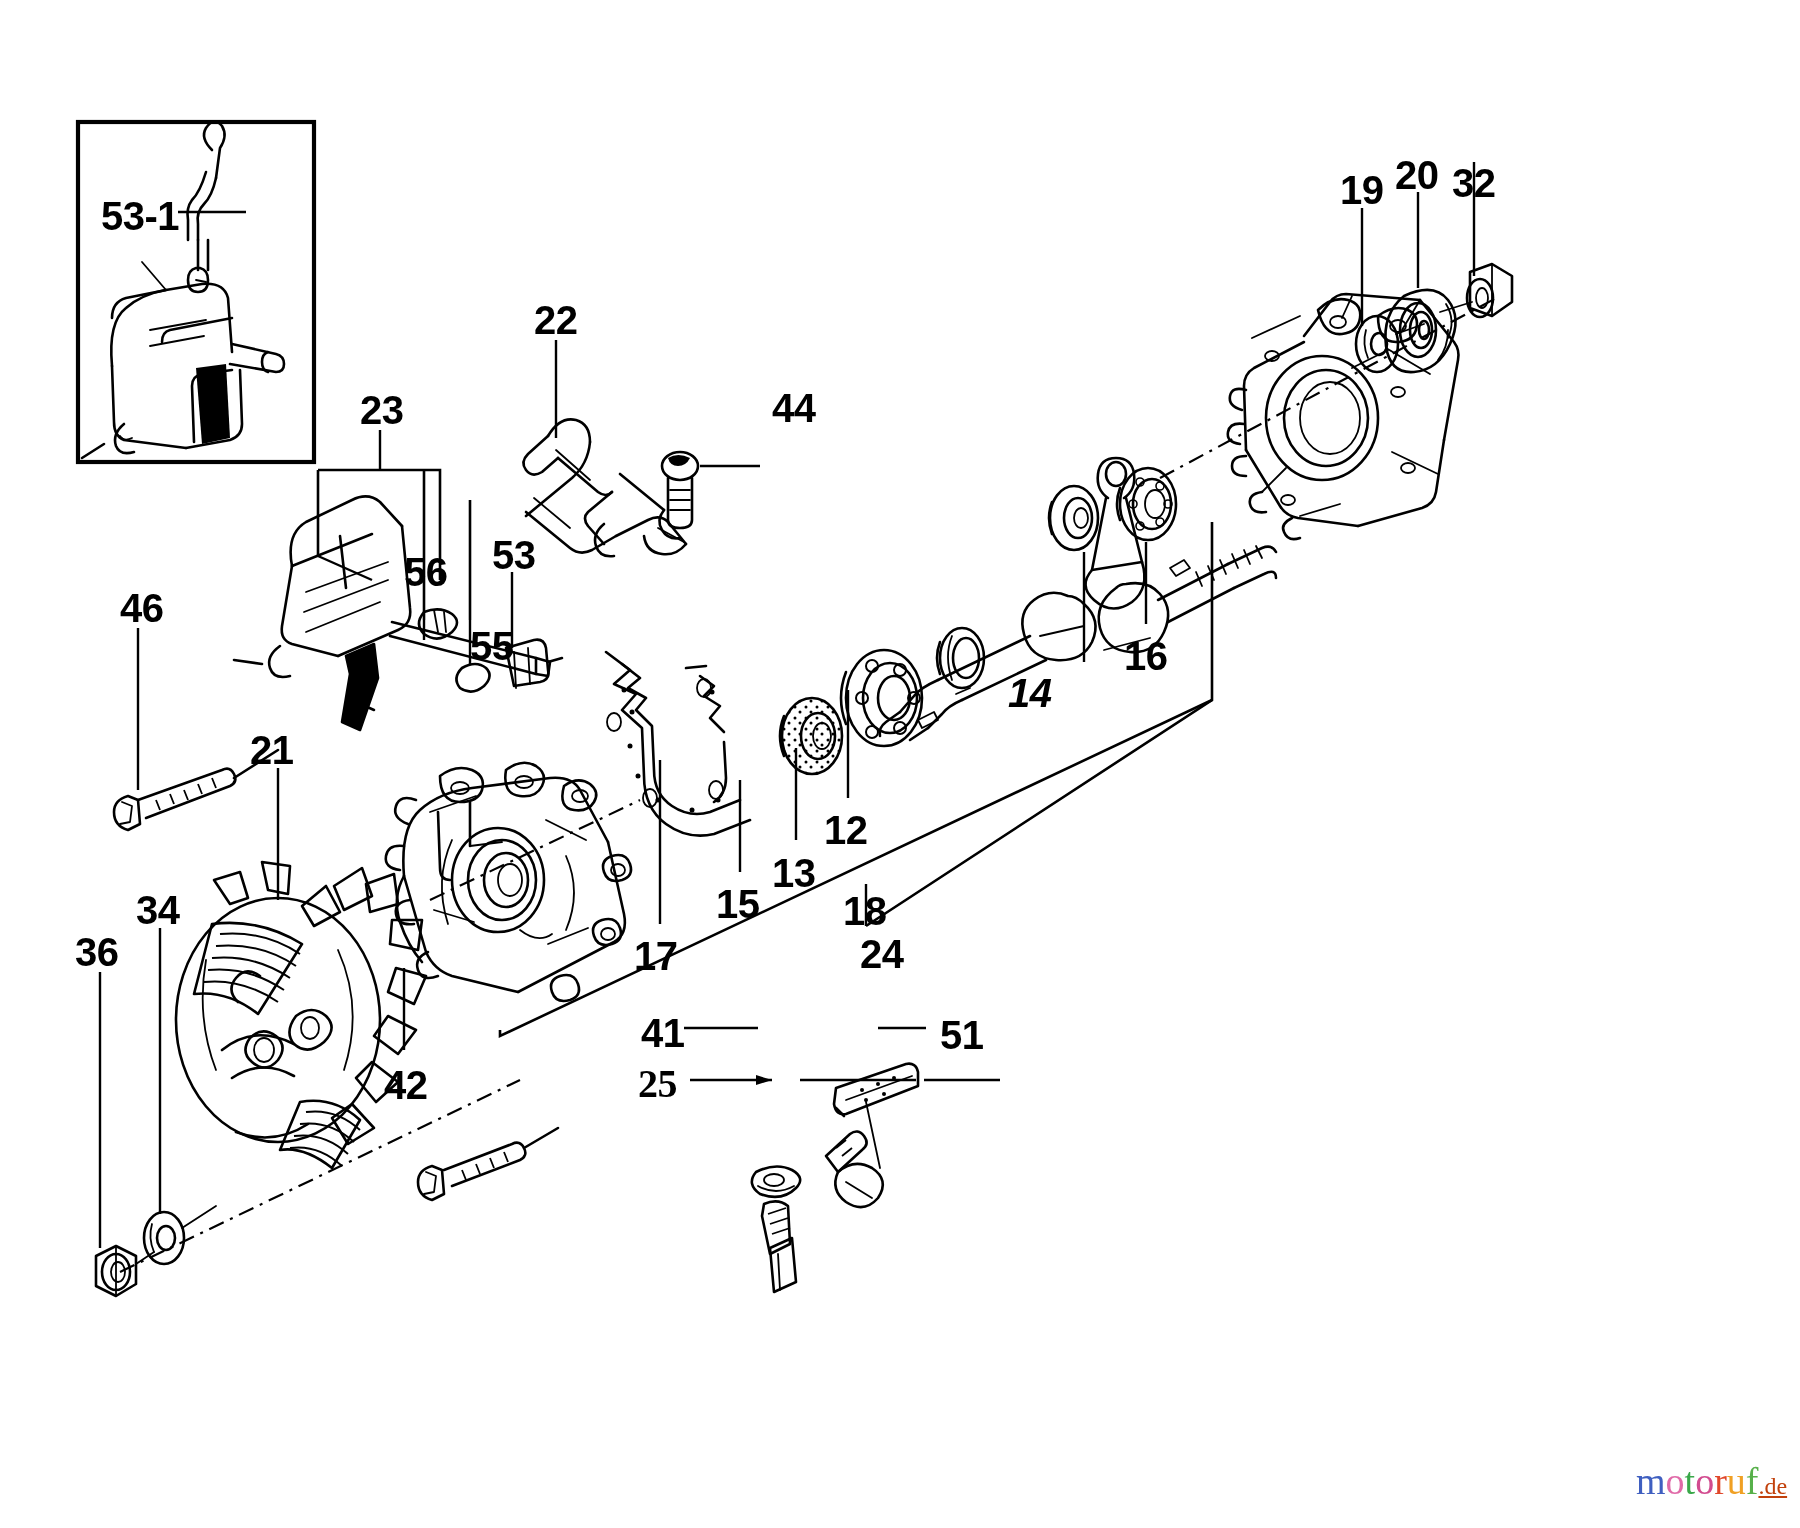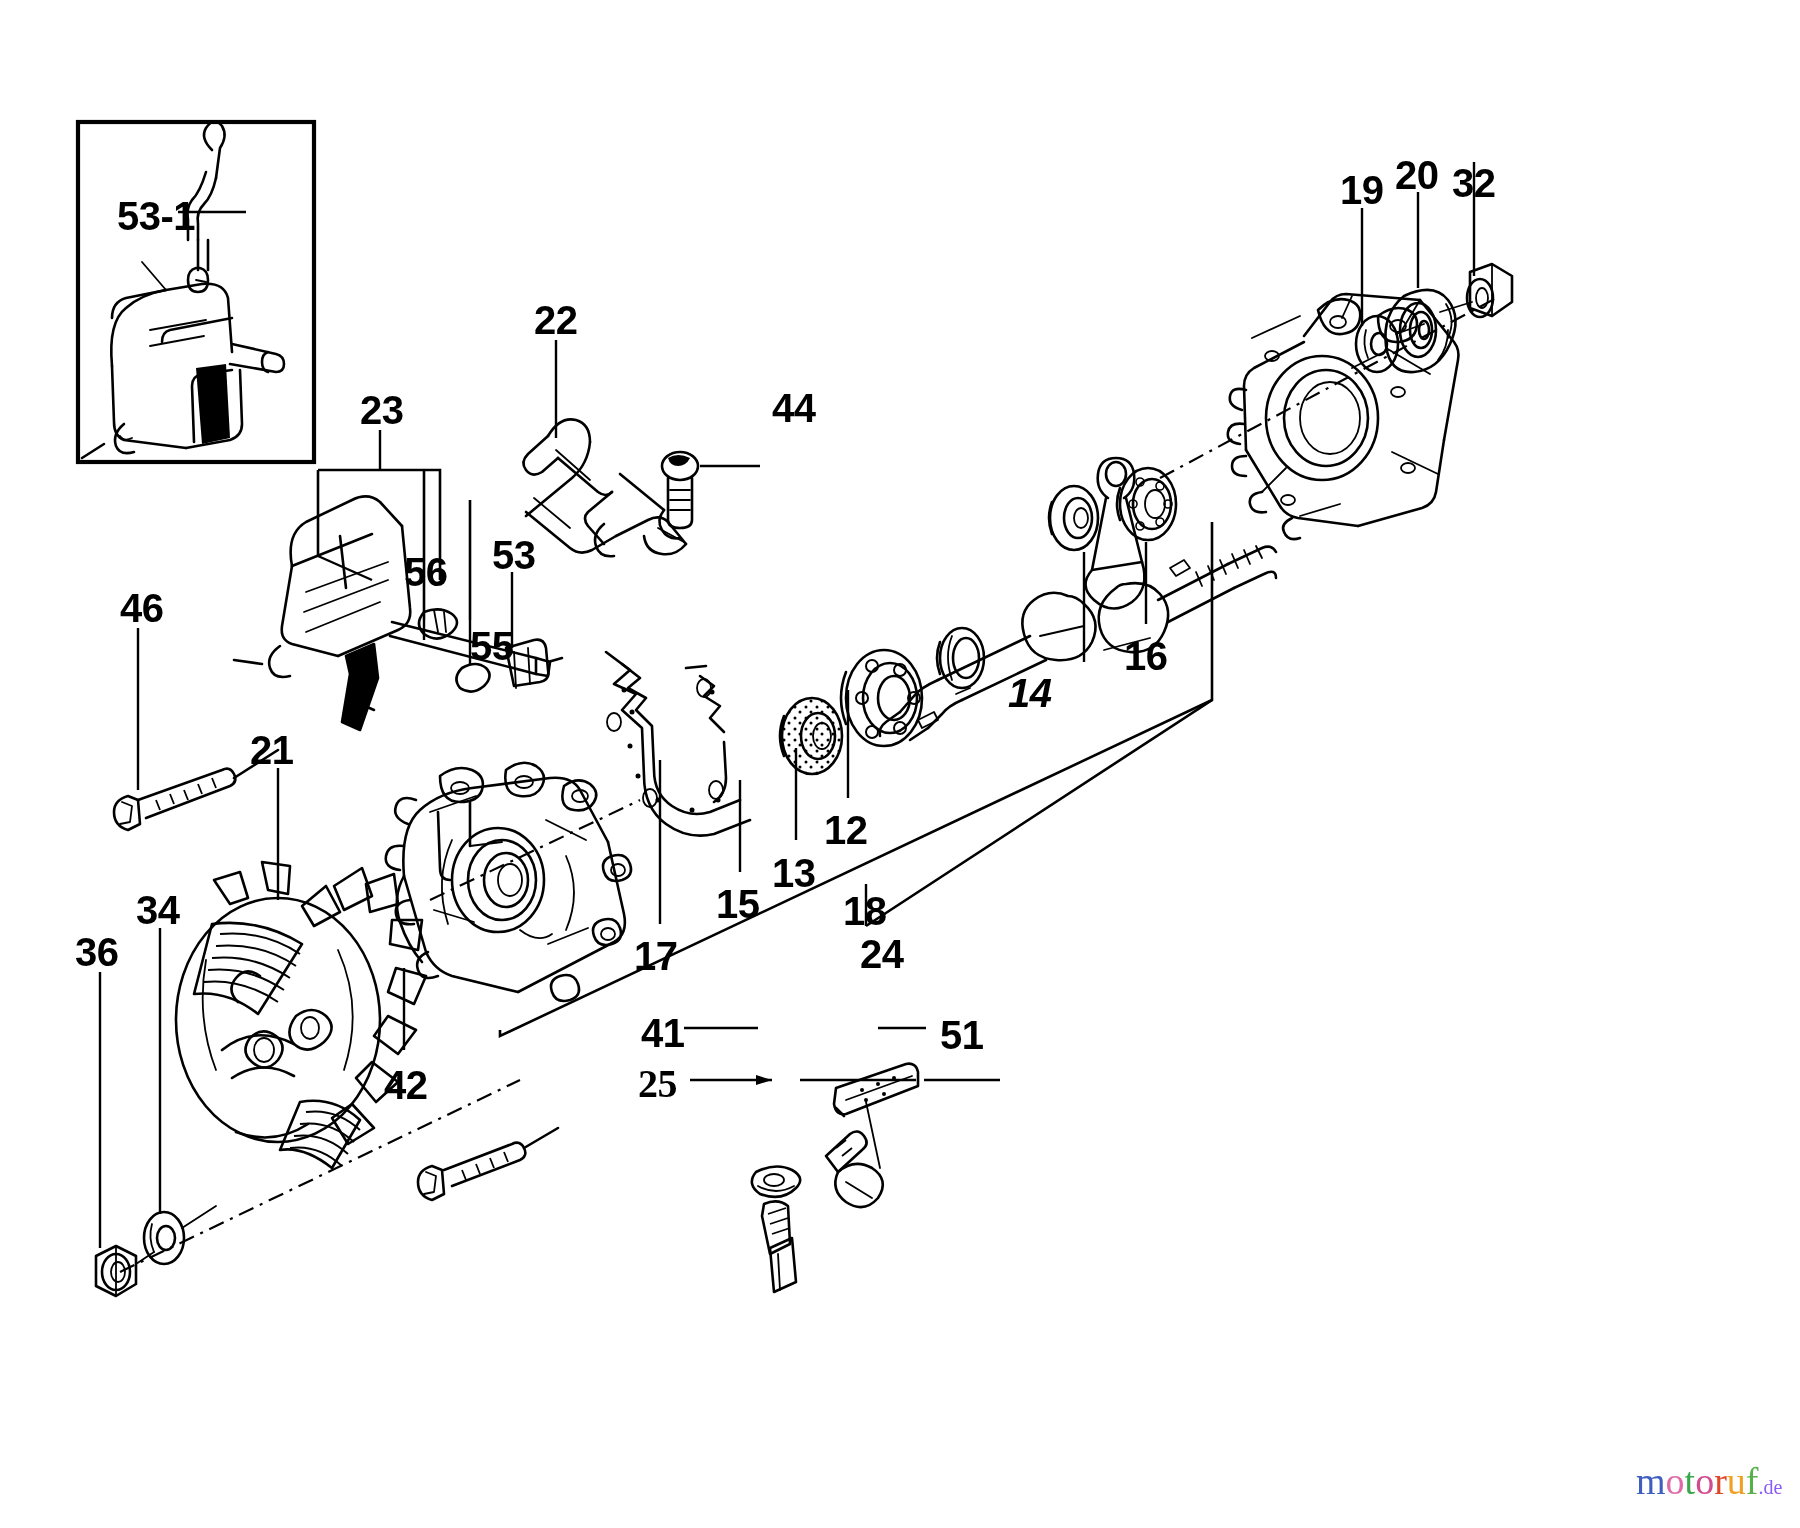--- a/index.html
+++ b/index.html
@@ -40,22 +40,23 @@
     left: 1636px;
     top: 1462px;
     font-family: "Liberation Serif", serif;
     font-size: 38px;
     line-height: 1;
     white-space: nowrap;
     letter-spacing: 0px;
   }
   .wm span { font-weight: 400; }
   .wm .suffix {
-    font-size: 20px;
-    color: #8b5cf6;
+    font-size: 24px;
+    color: #c2410c;
+    text-decoration: underline;
   }
 </style>
 </head>
 <body>
 
 <div id="sheet">
 
   <svg viewBox="0 0 1800 1528" aria-hidden="true">
     <defs>
       <style>
@@ -577,21 +578,21 @@
 
       <line class="lnT" x1="866" y1="1102" x2="880" y2="1168"></line>
 
       <path class="dash" d="M120 1272 L520 1080"></path>
       <path class="dash" d="M430 900 L640 800"></path>
       <path class="dash" d="M1160 478 L1500 296"></path>
     </g>
 
   </svg>
 
-  <div class="callout" style="left:117px; top:196px;">53-1</div>
+  <div class="callout" style="left:101px; top:196px;">53-1</div>
   <div class="callout" style="left:1452px; top:123px;margin-top:40px;">32</div>
   <div class="callout" style="left:1395px; top:155px;">20</div>
   <div class="callout" style="left:1340px; top:170px;">19</div>
   <div class="callout" style="left:534px; top:300px;">22</div>
   <div class="callout" style="left:772px; top:388px;">44</div>
   <div class="callout" style="left:360px; top:390px;">23</div>
   <div class="callout" style="left:404px; top:552px;">56</div>
   <div class="callout" style="left:470px; top:578px;margin-top:48px;">55</div>
   <div class="callout" style="left:492px; top:535px;">53</div>
   <div class="callout" style="left:120px; top:588px;">46</div>

